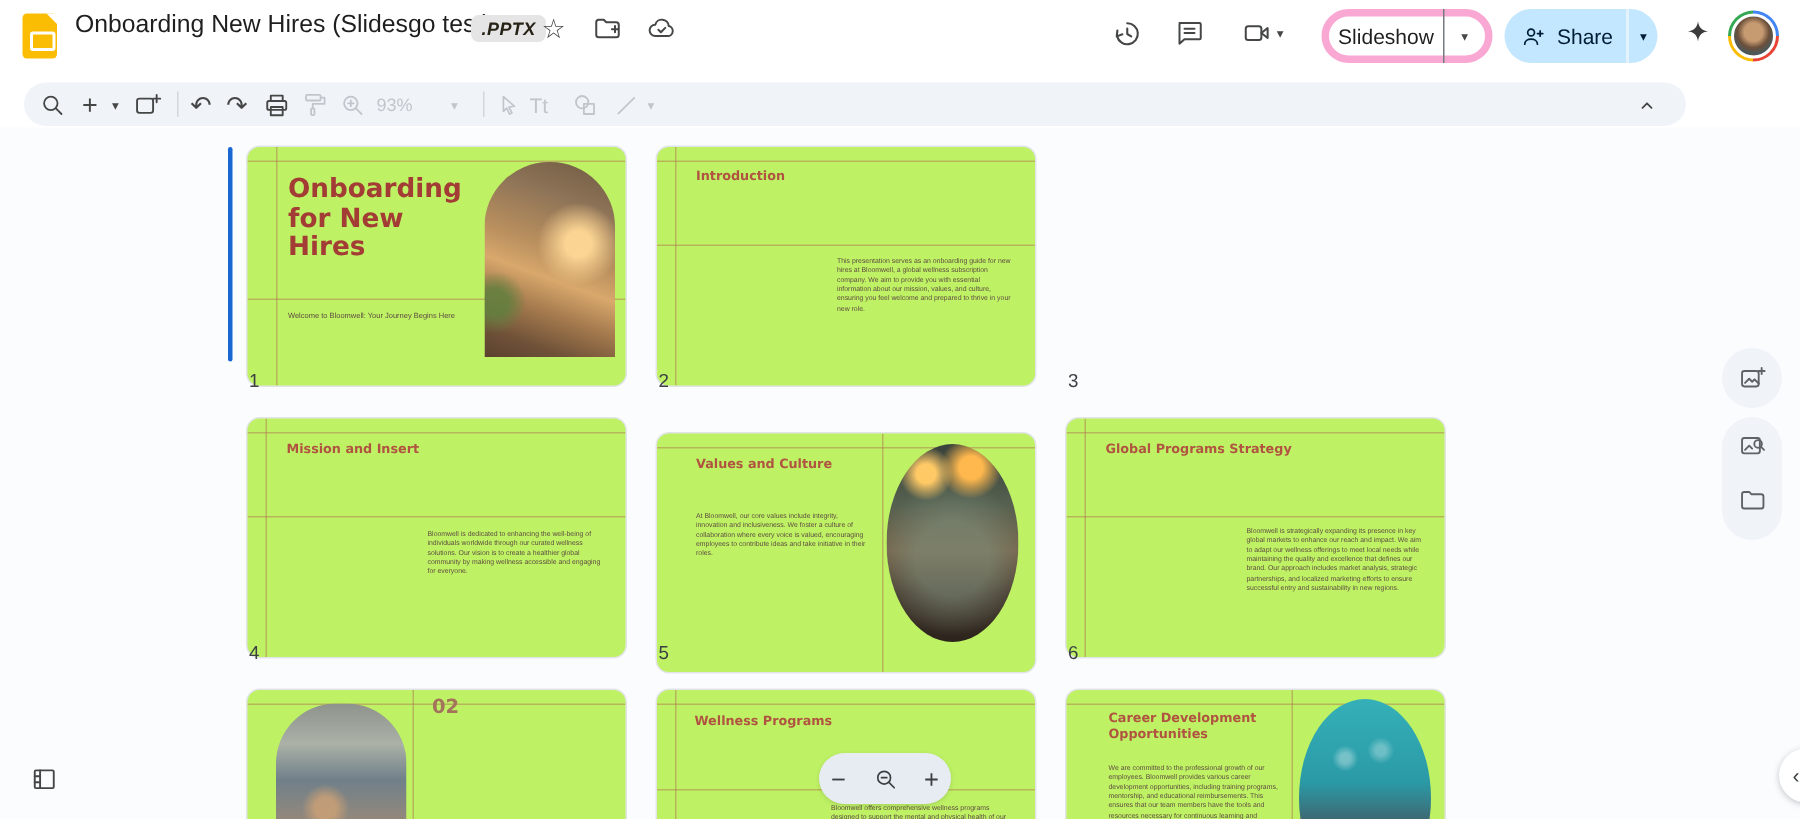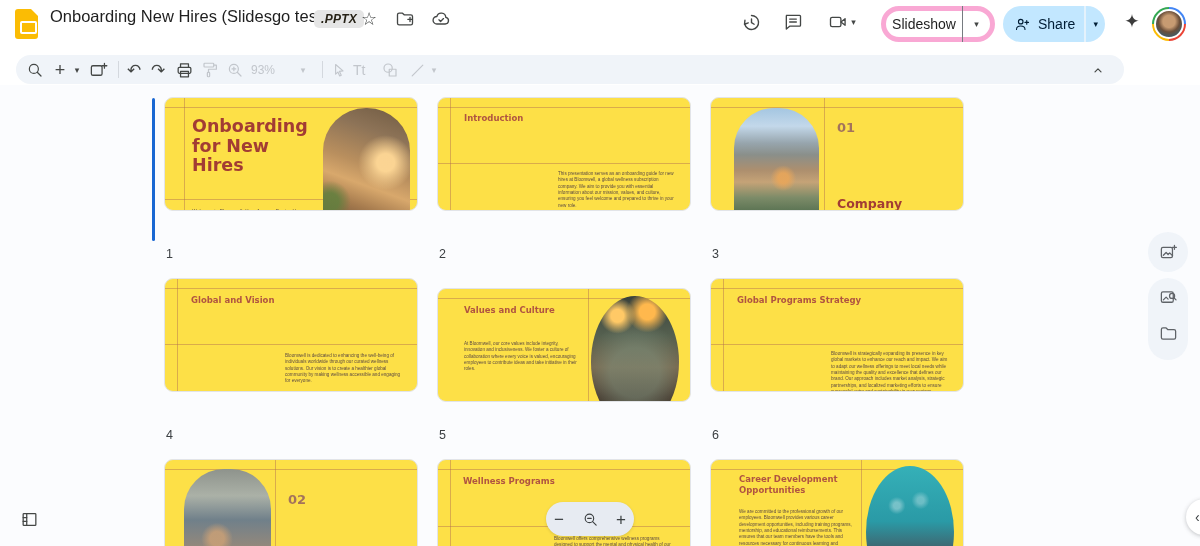--- a/index.html
+++ b/index.html
@@ -20,21 +20,21 @@
   .menu-item { font-size:13.5px; color:#1f1f1f; padding:2px 9px; border-radius:9px; cursor:pointer; }
   .pill-btn { position:absolute; height:36px; border-radius:18px; display:flex; align-items:center; }
 
   
   .toolbar { position:absolute; left:16px; top:55px; width:1108px; height:29px; border-radius:15px; background:#f0f4f9; }
   .tb-sep { position:absolute; top:61px; width:1px; height:17px; background:#d4d8de; }
   .tb-txt { font-size:12px; }
 
   
   .canvas { position:absolute; left:0; top:85px; width:1200px; height:461px; background:#fbfcfe; }
-  .card { position:absolute; width:254px; height:114px; background:#fde047; border:1px solid #e2e4e8;
+  .card { position:absolute; width:254px; height:161px; background:#bef264; border:1px solid #e2e4e8;
           border-radius:9px; overflow:hidden; cursor:pointer; }
   .hl { position:absolute; left:0; right:0; height:1px; background:rgba(176,106,80,.45); }
   .vl { position:absolute; top:0; bottom:0; width:1px; background:rgba(176,106,80,.45); }
   .s-num { position:absolute; font-size:12.5px; color:#3c4043; }
   .t-big { position:absolute; font-family:"DejaVu Sans", sans-serif; font-weight:700; color:#a23c34; }
   .t-med { position:absolute; font-family:"DejaVu Sans", sans-serif; font-weight:700; color:#b05441; font-size:8.5px; }
   .t-body { position:absolute; font-size:4.6px; line-height:1.38; color:#5f4c42; }
   .sec-num { position:absolute; font-family:"DejaVu Sans", sans-serif; font-weight:600; color:#a3735c; font-size:13px; }
   .img { position:absolute; }
 
@@ -251,34 +251,27 @@
 
     <div class="card" style="left:437px;top:12px;">
       <div class="hl" style="top:9px;"></div>
       <div class="hl" style="top:65px;"></div>
       <div class="vl" style="left:12px;"></div>
       <div class="t-med" style="left:26px;top:15px;">Introduction</div>
       <div class="t-body" style="left:120px;top:73px;width:118px;">This presentation serves as an onboarding guide for new hires at Bloomwell, a global wellness subscription company. We aim to provide you with essential information about our mission, values, and culture, ensuring you feel welcome and prepared to thrive in your new role.</div>
     </div>
     <div class="s-num" style="left:439px;top:162px;">2</div>
 
-    <div class="card" style="left:710px;top:12px;">
-      <div class="hl" style="top:9px;"></div>
-      <div class="vl" style="left:113px;"></div>
-      <div class="img img-s3"></div>
-      <div class="sec-num" style="left:126px;top:22px;">01</div>
-      <div class="t-big" style="left:126px;top:99px;width:105px;font-size:12.5px;line-height:1.15;">Company Overview</div>
-    </div>
     <div class="s-num" style="left:712px;top:162px;">3</div>
 
     <div class="card" style="left:164px;top:193px;">
       <div class="hl" style="top:9px;"></div>
       <div class="hl" style="top:65px;"></div>
       <div class="vl" style="left:12px;"></div>
-      <div class="t-med" style="left:26px;top:16px;">Global and Vision</div>
+      <div class="t-med" style="left:26px;top:16px;">Mission and Insert</div>
       <div class="t-body" style="left:120px;top:74px;width:118px;">Bloomwell is dedicated to enhancing the well-being of individuals worldwide through our curated wellness solutions. Our vision is to create a healthier global community by making wellness accessible and engaging for everyone.</div>
     </div>
     <div class="s-num" style="left:166px;top:343px;">4</div>
 
     <div class="card" style="left:437px;top:203px;">
       <div class="hl" style="top:9px;"></div>
       <div class="vl" style="left:150px;"></div>
       <div class="t-med" style="left:26px;top:16px;">Values and Culture</div>
       <div class="t-body" style="left:26px;top:52px;width:115px;">At Bloomwell, our core values include integrity, innovation and inclusiveness. We foster a culture of collaboration where every voice is valued, encouraging employees to contribute ideas and take initiative in their roles.</div>
       <div class="img img-s5"></div>
@@ -291,21 +284,21 @@
       <div class="vl" style="left:12px;"></div>
       <div class="t-med" style="left:26px;top:16px;">Global Programs Strategy</div>
       <div class="t-body" style="left:120px;top:72px;width:118px;">Bloomwell is strategically expanding its presence in key global markets to enhance our reach and impact. We aim to adapt our wellness offerings to meet local needs while maintaining the quality and excellence that defines our brand. Our approach includes market analysis, strategic partnerships, and localized marketing efforts to ensure successful entry and sustainability in new regions.</div>
     </div>
     <div class="s-num" style="left:712px;top:343px;">6</div>
 
     <div class="card" style="left:164px;top:374px;">
       <div class="hl" style="top:9px;"></div>
       <div class="vl" style="left:110px;"></div>
       <div class="img img-s7"></div>
-      <div class="sec-num" style="left:123px;top:32px;text-align:center;">02</div>
+      <div class="sec-num" style="left:123px;top:4px;text-align:center;">02</div>
     </div>
 
     <div class="card" style="left:437px;top:374px;">
       <div class="hl" style="top:9px;"></div>
       <div class="hl" style="top:66px;"></div>
       <div class="vl" style="left:12px;"></div>
       <div class="t-med" style="left:25px;top:16px;">Wellness Programs</div>
       <div class="t-body" style="left:116px;top:76px;width:120px;">Bloomwell offers comprehensive wellness programs designed to support the mental and physical health of our employees. These</div>
     </div>
 

